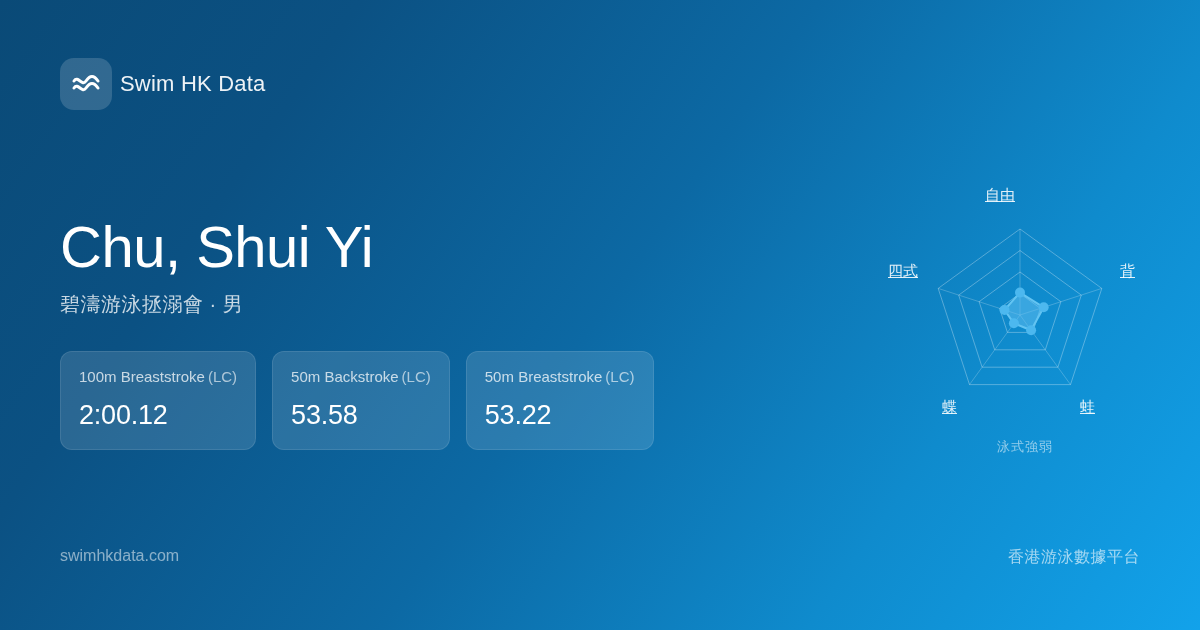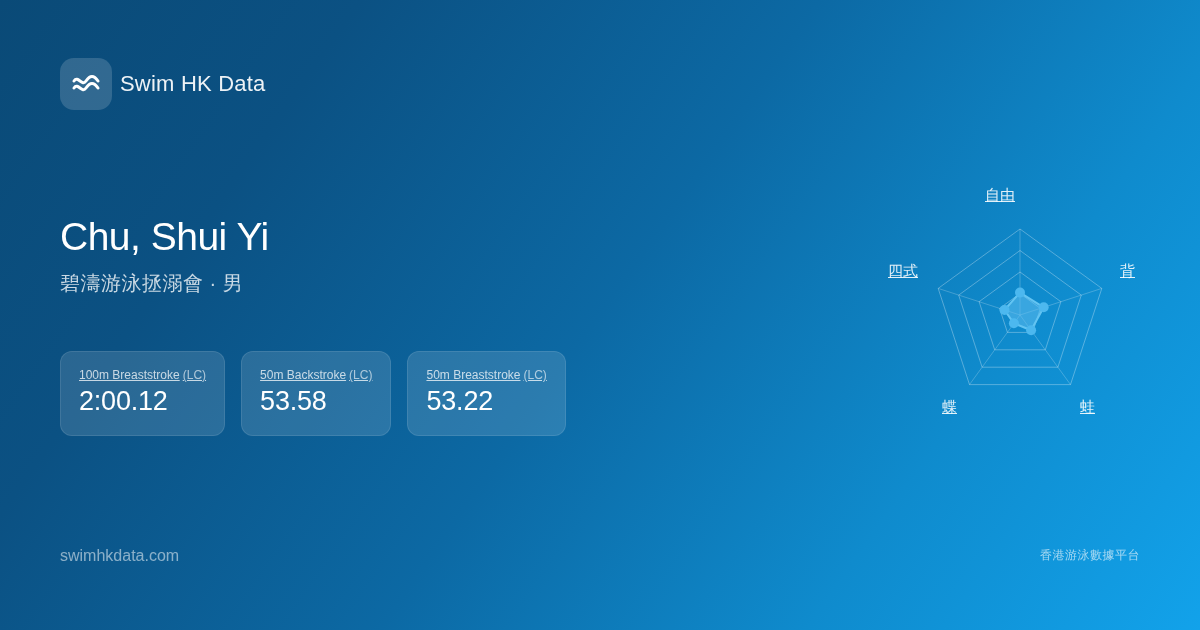--- a/index.html
+++ b/index.html
@@ -27,21 +27,21 @@
   }
   .brand-logo svg { display:block; }
   .brand-name {
     font-size:22px; font-weight:400; letter-spacing:0.2px;
     color: rgba(255,255,255,0.93);
   }
 
   
   .athlete { position:absolute; left:60px; top:216px; }
   .athlete-name {
-    font-size:39px; font-weight:400; line-height:1.08;
+    font-size:58px; font-weight:400; line-height:1.08;
     letter-spacing:-0.5px; color:#ffffff;
   }
   .athlete-meta {
     margin-top:12px;
     font-size:20px; font-weight:400;
     color: rgba(255,255,255,0.78);
     letter-spacing:0.5px;
   }
   .meta-dot { padding:0 6px; }
 
@@ -52,25 +52,24 @@
   }
   .stat-card {
     background: rgba(255,255,255,0.13);
     border:1px solid rgba(255,255,255,0.10);
     border-radius:12px;
     padding:16px 18px 18px 18px;
     min-height:79px;
     display:flex; flex-direction:column; justify-content:center;
   }
   .stat-event {
-    font-size:12px; font-weight:400;
+    font-size:15px; font-weight:400;
     color: rgba(255,255,255,0.74);
     white-space:nowrap;
-    margin-bottom:4px;
-    text-decoration:underline;
+    margin-bottom:15px;
   }
   .stat-event .course { color: rgba(255,255,255,0.62); margin-left:3px; }
   .stat-time {
     font-size:27px; font-weight:400; color:#fff;
     letter-spacing:-0.2px; white-space:nowrap;
   }
 
   
   .radar-wrap {
     position:absolute; left:880px; top:170px;
@@ -87,21 +86,21 @@
     color: rgba(255,255,255,0.55); letter-spacing:1px;
   }
 
   
   .footer-left {
     position:absolute; left:60px; top:547px;
     font-size:16px; color: rgba(255,255,255,0.52);
   }
   .footer-right {
     position:absolute; right:60px; top:547px;
-    font-size:12px; color: rgba(255,255,255,0.62);
+    font-size:16px; color: rgba(255,255,255,0.62);
     letter-spacing:0.5px;
   }
 </style>
 </head>
 <body>
 
 <div id="card">
 
   <div class="brand">
     <div class="brand-logo">
@@ -163,18 +162,19 @@
           <circle cx="151.1" cy="160.3" r="5" fill="#4cb8ef"></circle>
           <circle cx="133.9" cy="153.3" r="5" fill="#4cb8ef"></circle>
           <circle cx="124.5" cy="140.0" r="5" fill="#4cb8ef"></circle>
         </g>
     </svg>
     <div class="radar-label" style="left:105px; top:16px;">自由</div>
     <div class="radar-label" style="left:240px; top:92px;">背</div>
     <div class="radar-label" style="left:200px; top:228px;">蛙</div>
     <div class="radar-label" style="left:62px; top:228px;">蝶</div>
     <div class="radar-label" style="left:8px; top:92px;">四式</div>
+    <div class="radar-caption">泳式強弱</div>
   </div>
 
   <div class="footer-left">swimhkdata.com</div>
   <div class="footer-right">香港游泳數據平台</div>
 
 </div>
 
 </body></html>

